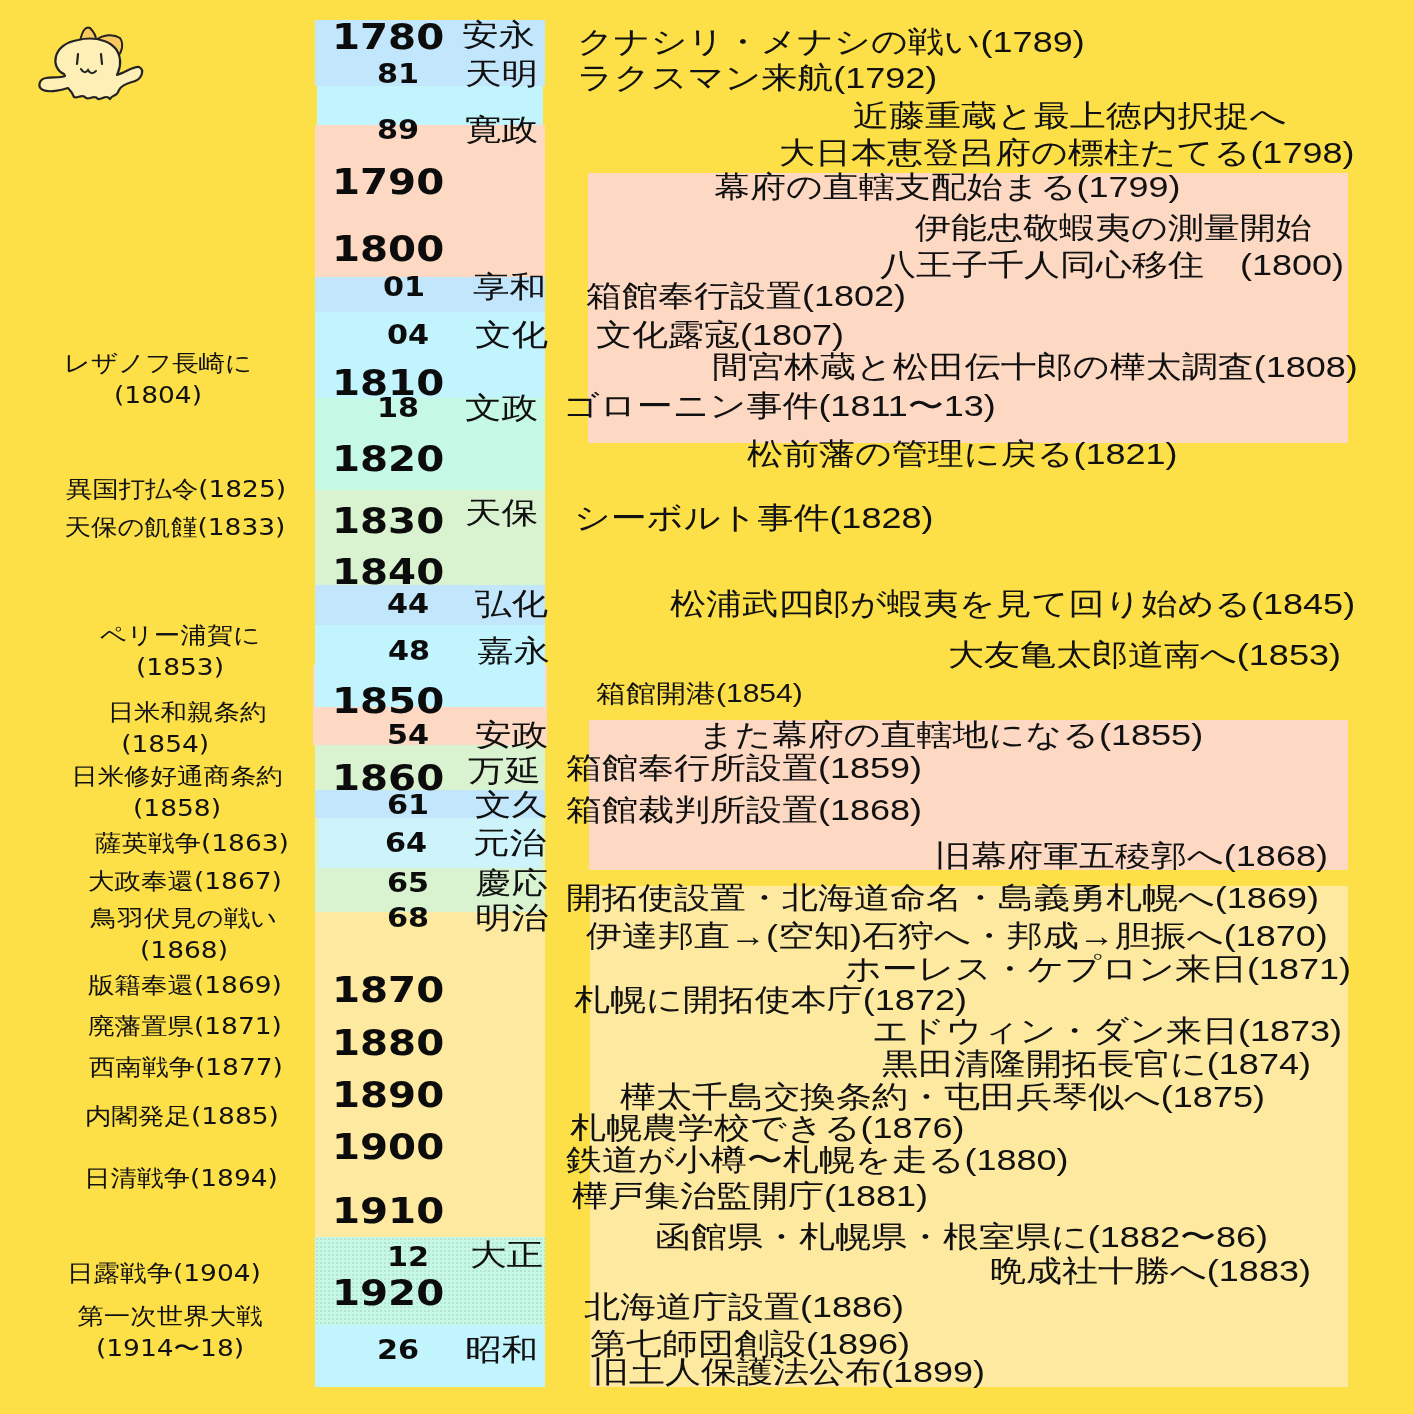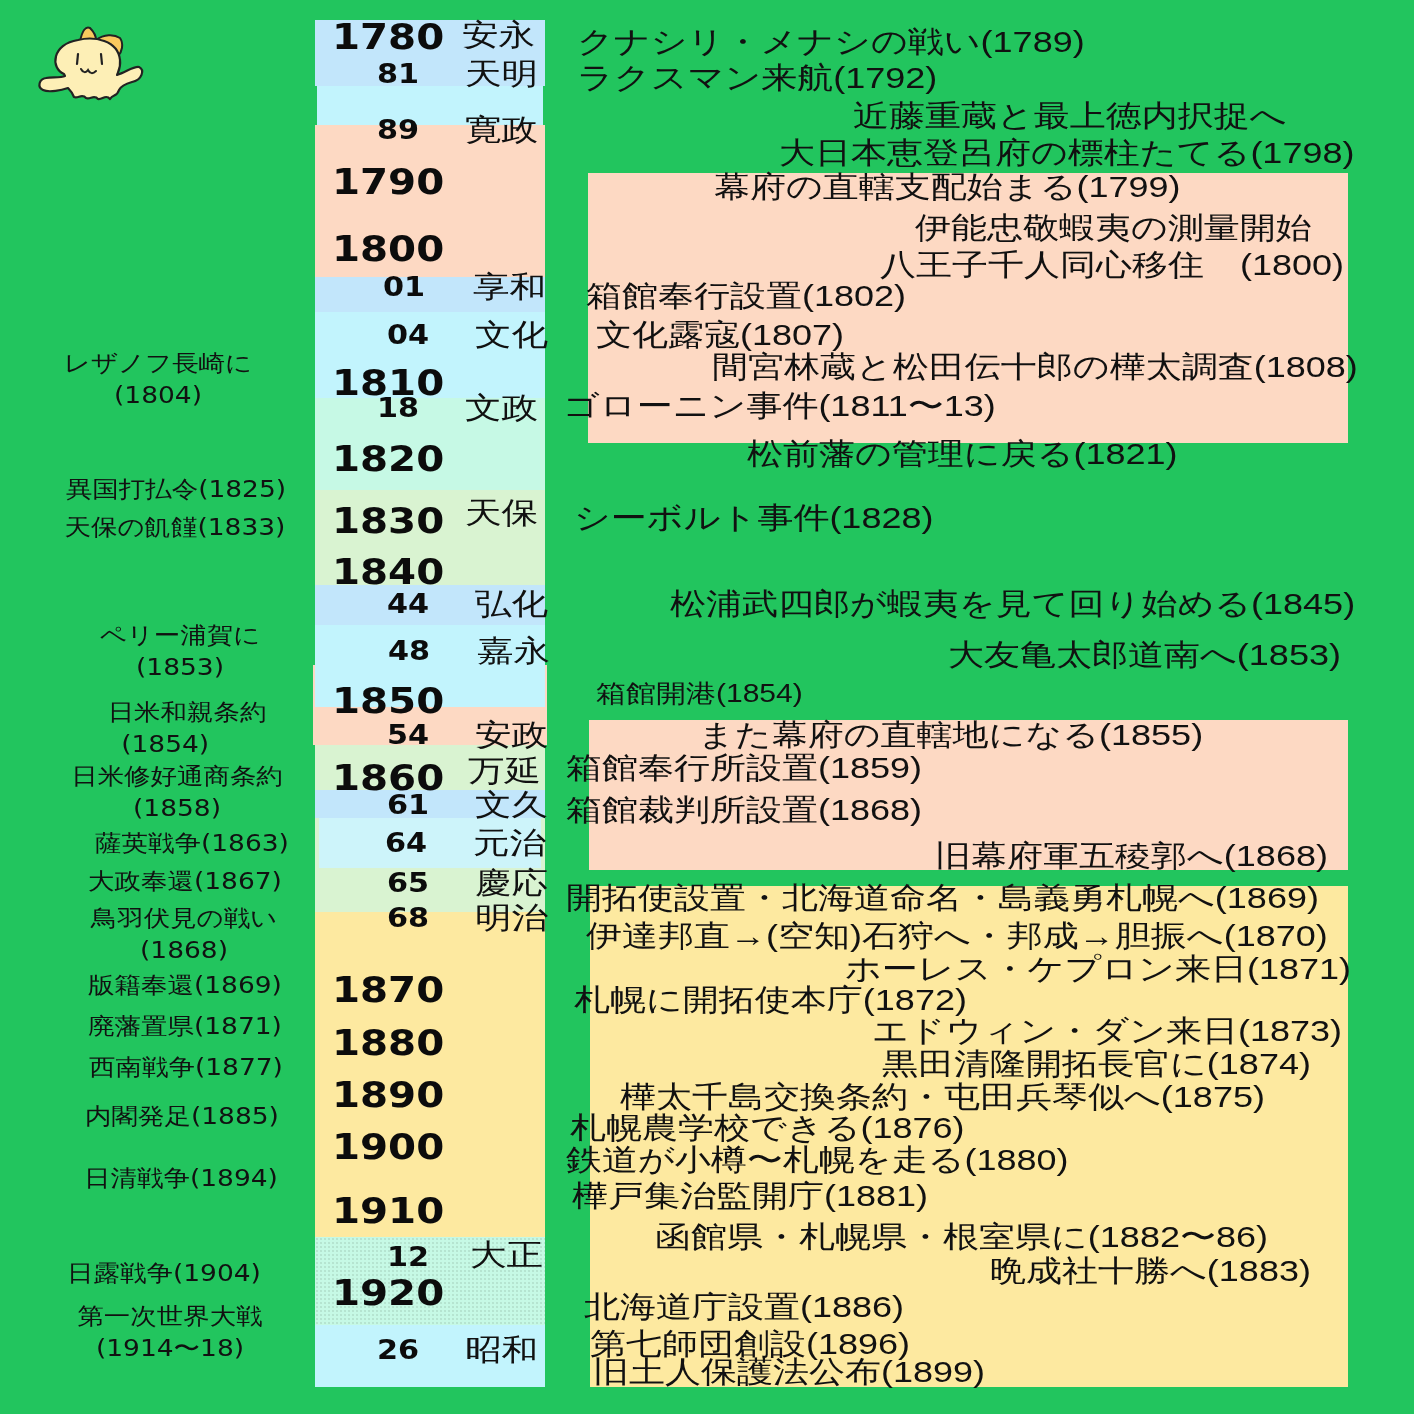--- a/index.html
+++ b/index.html
@@ -1,16 +1,16 @@
 <!DOCTYPE html>
 <html><head>
 <meta charset="utf-8">
 <style>
   html, body { margin:0; padding:0; background:#ffffff; }
-  #canvas { position:relative; width:1414px; height:1414px; overflow:hidden; background:#22c55e; color:#111111; }
+  #canvas { position:relative; width:1414px; height:1414px; overflow:hidden; background:#fde047; color:#111111; }
   .band, .box { position:absolute; }
   .dots { background-image: radial-gradient(rgba(150,190,170,0.35) 0.8px, transparent 0.9px); background-size:4px 4px; }
   .dec { position:absolute; left:332px; font-family:"DejaVu Sans", sans-serif; font-weight:bold; font-size:36px; line-height:36px; height:36px; transform:scaleX(1.12); transform-origin:left center; white-space:nowrap; color:#0c0c0c; }
   .ey { position:absolute; font-family:"DejaVu Sans", sans-serif; font-weight:bold; font-size:27px; line-height:28px; height:28px; transform:scaleX(1.12); transform-origin:left center; white-space:nowrap; color:#0c0c0c; }
   .era { position:absolute; font-family:"DejaVu Sans", sans-serif; font-size:30px; line-height:30px; height:30px; transform:scaleX(1.22); transform-origin:left center; white-space:nowrap; color:#111; }
   .ev { position:absolute; font-family:"Liberation Sans", sans-serif; font-size:30px; line-height:32px; height:32px; transform:scaleX(1.2); transform-origin:left center; white-space:nowrap; color:#111; }
   .ev.small { font-size:25px; line-height:28px; height:28px; }
   .lev { position:absolute; width:300px; text-align:center; font-family:"DejaVu Sans", sans-serif; font-size:23px; line-height:32px; transform:scaleX(1.15); transform-origin:center center; white-space:nowrap; color:#111; }
   .lev span.line { display:block; }
   #mascot { position:absolute; left:34px; top:22px; width:120px; height:86px; }

